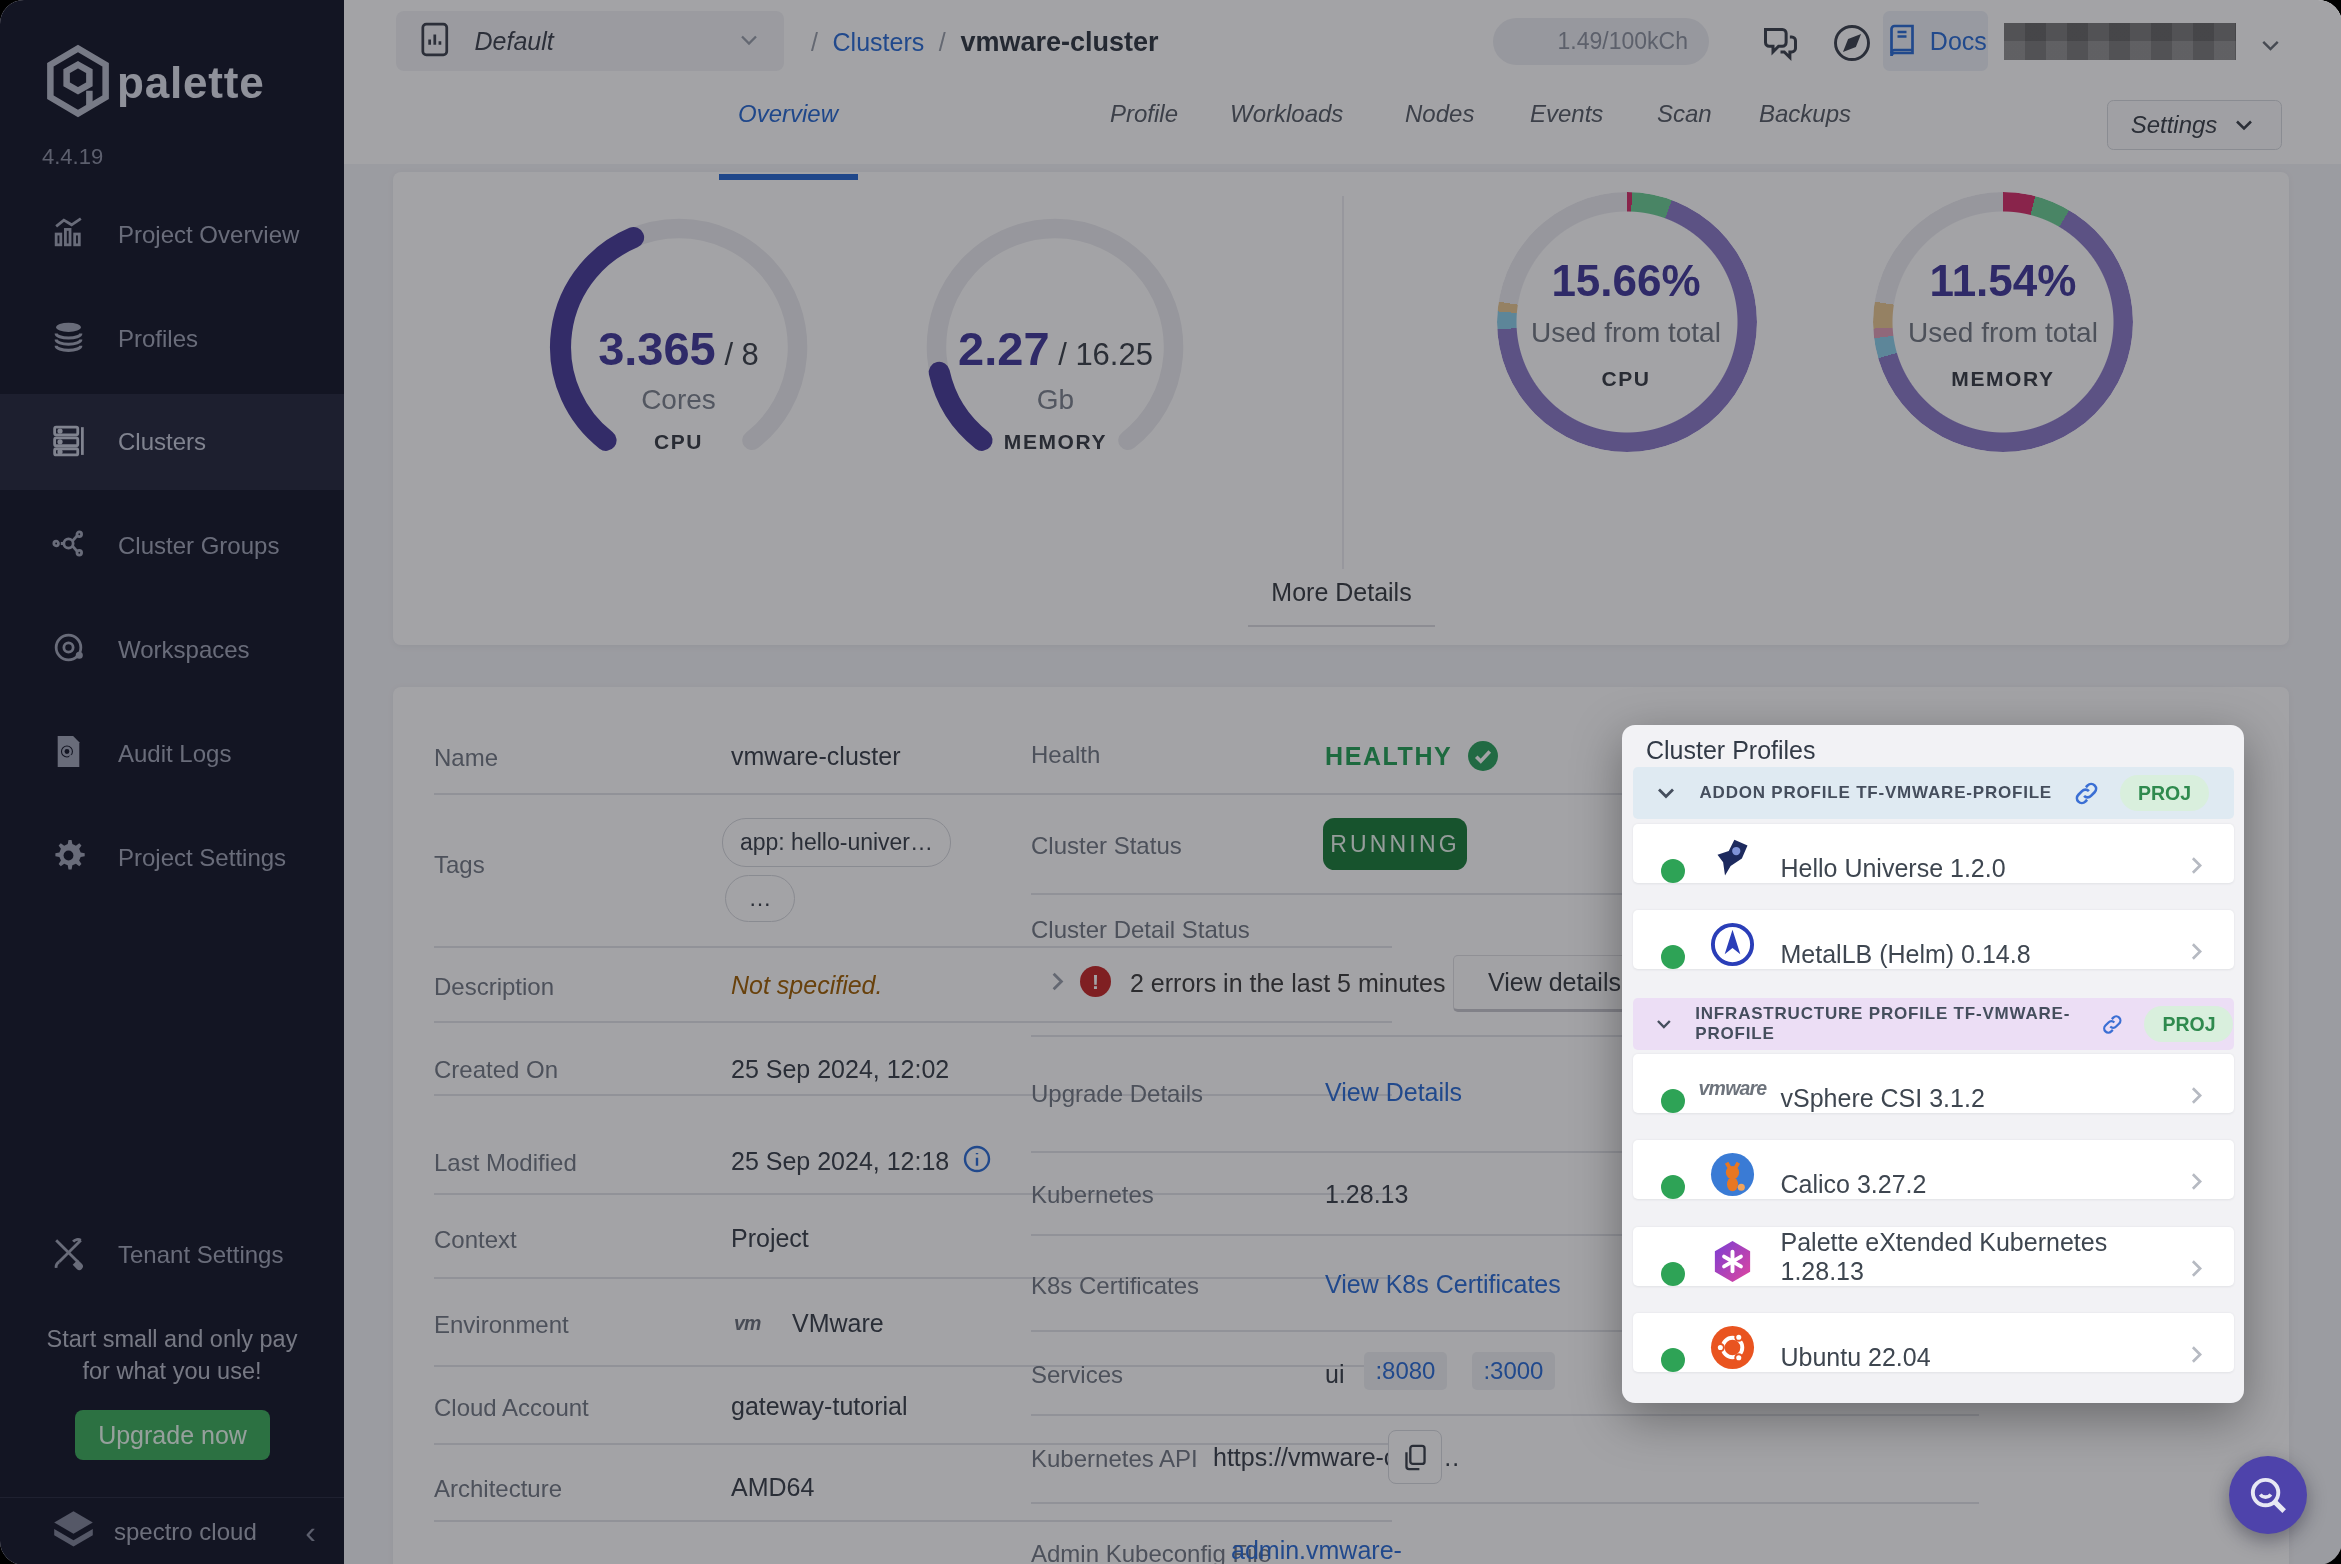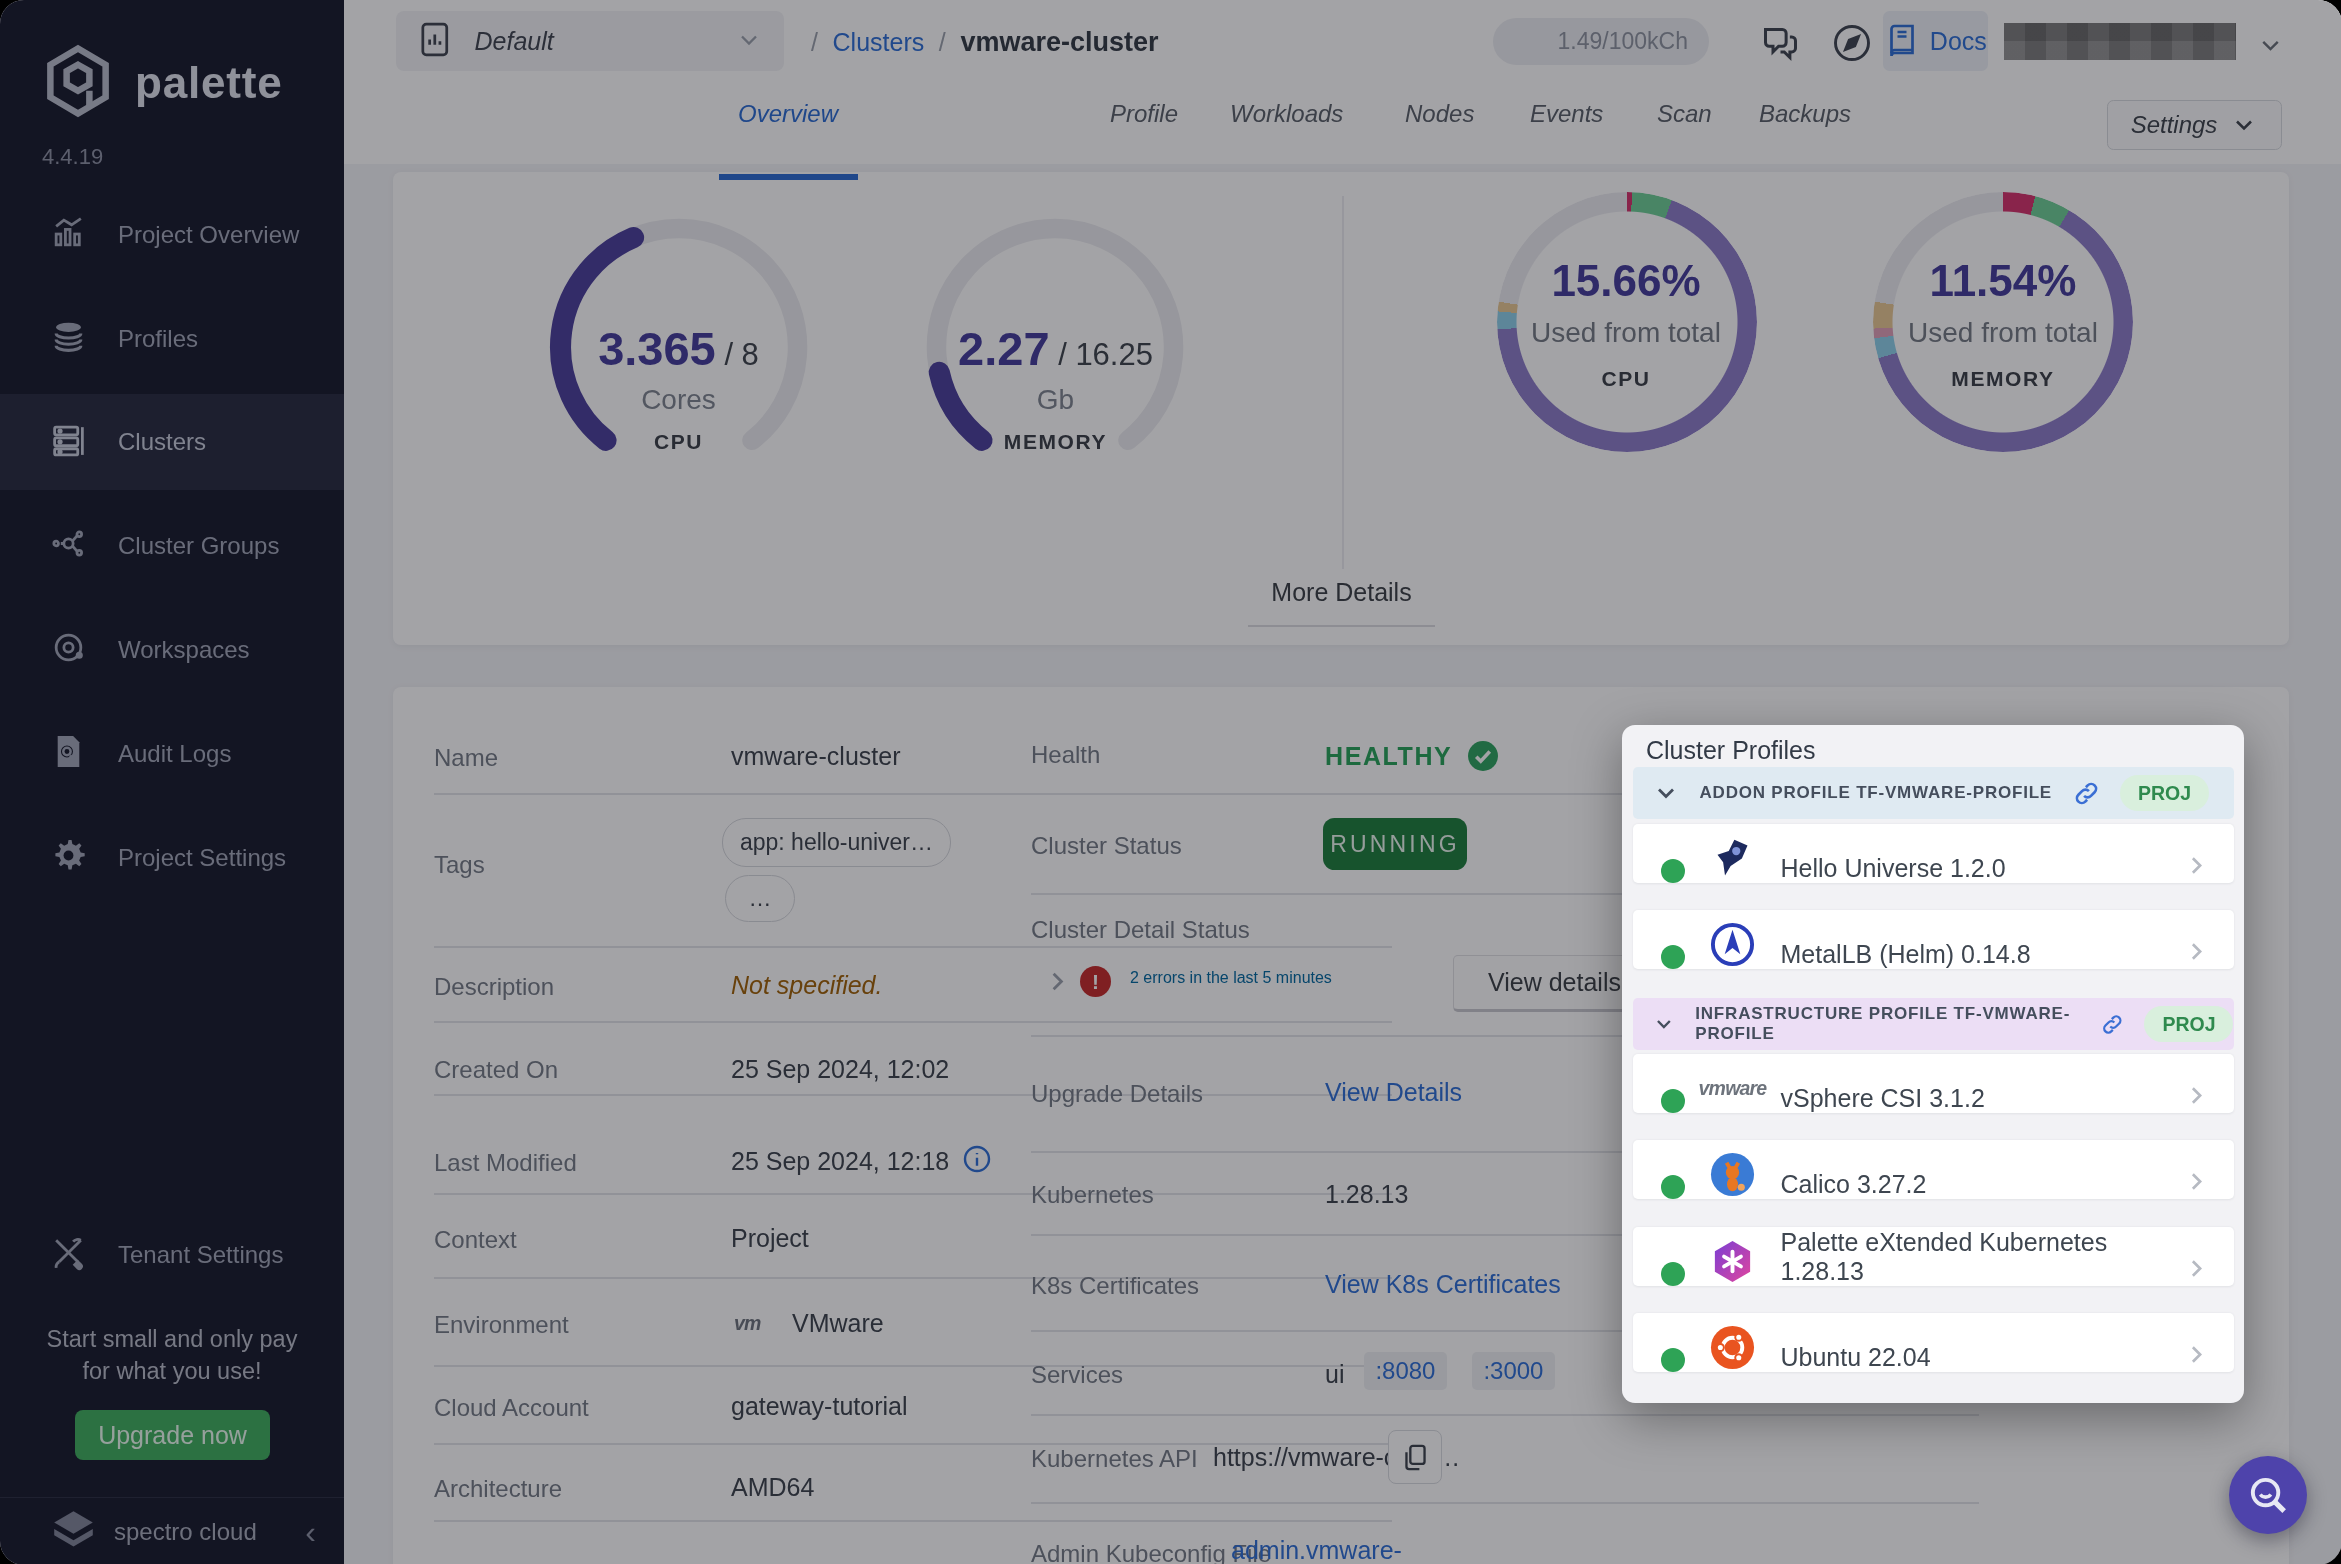--- a/index.html
+++ b/index.html
@@ -1,20 +1,20 @@
 <!DOCTYPE html>
 <html style="font-size:13px"><head>
 <meta charset="utf-8">
 <style>
   html,body{margin:0;padding:0;background:#000;}
   body{font-family:"Liberation Sans","DejaVu Sans",sans-serif;}
   .app{position:relative;width:2342px;height:1565px;background:#f3f4f7;border-radius:24px;overflow:hidden;}
   
   .sidebar{position:absolute;left:0;top:0;width:344px;height:1565px;background:#181a2c;z-index:10;}
-  .brand{position:absolute;left:39px;top:42px;display:flex;align-items:center;gap:18px;}
+  .brand{position:absolute;left:39px;top:42px;display:flex;align-items:center;}
   .brand-name{font-size:44px;font-weight:bold;color:#dfe2ec;letter-spacing:0.8px;}
   .version{position:absolute;left:42px;top:144px;font-size:22px;color:#8d91a4;}
   .nav-item{position:absolute;left:0;width:344px;height:96px;display:flex;align-items:center;gap:31px;padding-left:50px;box-sizing:border-box;color:#a2a7b8;font-size:24px;cursor:pointer;}
   .nav-item.active{background:#272b40;color:#c7cbda;}
   .nav-item svg{flex:0 0 auto;}
   .promo{position:absolute;left:0;width:344px;text-align:center;color:#b8bcc9;font-size:23.5px;line-height:32px;}
   .upgrade-btn{position:absolute;left:75px;top:1410px;width:195px;height:50px;background:#3fae5e;border:none;border-radius:8px;color:#eafbef;font-size:25px;font-family:inherit;cursor:pointer;}
   .side-footer{position:absolute;left:0;top:1497px;width:344px;height:67px;border-top:1.6px solid #2b2e42;display:flex;align-items:center;}
   .side-footer .sc-name{color:#a9adbc;font-size:24px;margin-left:16px;}
   .collapse{position:absolute;right:28px;color:#8d91a4;font-size:32px;line-height:1;cursor:pointer;}
@@ -58,21 +58,21 @@
   .d-cap{font-size:21px;font-weight:bold;color:#3a3f47;letter-spacing:1.6px;margin-top:18px;}
   .more-details{position:absolute;left:855px;top:406px;width:187px;text-align:center;font-size:25px;color:#3b4046;padding-bottom:18px;border-bottom:2.4px solid #dcdce1;cursor:pointer;}
   
   .rlabel{position:absolute;font-size:24px;color:#747b86;}
   .rvalue{position:absolute;font-size:25px;color:#3c434d;font-weight:500;}
   .hdiv{position:absolute;height:1.6px;background:#e3e4e8;}
   .tag-pill{position:absolute;border:1.6px solid #d6d8dd;border-radius:24px;font-size:23px;color:#3c434d;display:flex;align-items:center;justify-content:center;}
   .not-spec{color:#a16207;font-style:italic;font-weight:400;}
   .healthy{color:#27a35a;font-weight:bold;letter-spacing:1.6px;display:flex;align-items:center;gap:13px;}
   .running-badge{position:absolute;background:#1e7e3d;color:#eaf6ee;font-size:23px;letter-spacing:3.2px;border-radius:11.4px;display:flex;align-items:center;justify-content:center;border:none;cursor:pointer;font-family:inherit;}
-  .err-text{color:#0369a1;font-size:16px;}
+  .err-text{color:#404040;font-size:25px;}
   .err-icon{width:31px;height:31px;border-radius:50%;background:#c52b2b;color:#fff;font-size:21px;font-weight:bold;display:flex;align-items:center;justify-content:center;}
   .view-btn{position:absolute;background:#fdfdfd;border:1.6px solid #e0e0e4;border-bottom:3.2px solid #c9c9cf;border-radius:4.9px;font-size:25px;color:#3b4046;font-family:inherit;display:flex;align-items:center;justify-content:center;cursor:pointer;}
   .blue-link{color:#2e6fd6;cursor:pointer;font-weight:500;}
   .port-chip{background:#eff1f4;border-radius:4.9px;padding:4.9px 11.4px;color:#2e6fd6;font-size:24px;cursor:pointer;}
   .copy-btn{position:absolute;width:54px;height:54px;border:1.6px solid #d9dbe0;border-radius:8px;background:#fff;display:flex;align-items:center;justify-content:center;cursor:pointer;}
   
   .overlay{position:absolute;inset:0;background:rgba(13,14,22,.38);z-index:40;}
   .popup{position:absolute;left:1622px;top:725px;width:622px;height:678px;background:#f2f2f5;border-radius:13px;box-shadow:0 14.6px 49px rgba(0,0,0,.35);z-index:50;padding:0;}
   .popup-title{position:absolute;left:24px;top:11.4px;font-size:25px;color:#323a46;}
   .prof-header{position:absolute;left:10.5px;width:601px;height:52px;border-radius:4.9px;display:flex;align-items:center;gap:19.5px;padding-left:19.5px;box-sizing:border-box;cursor:pointer;}

